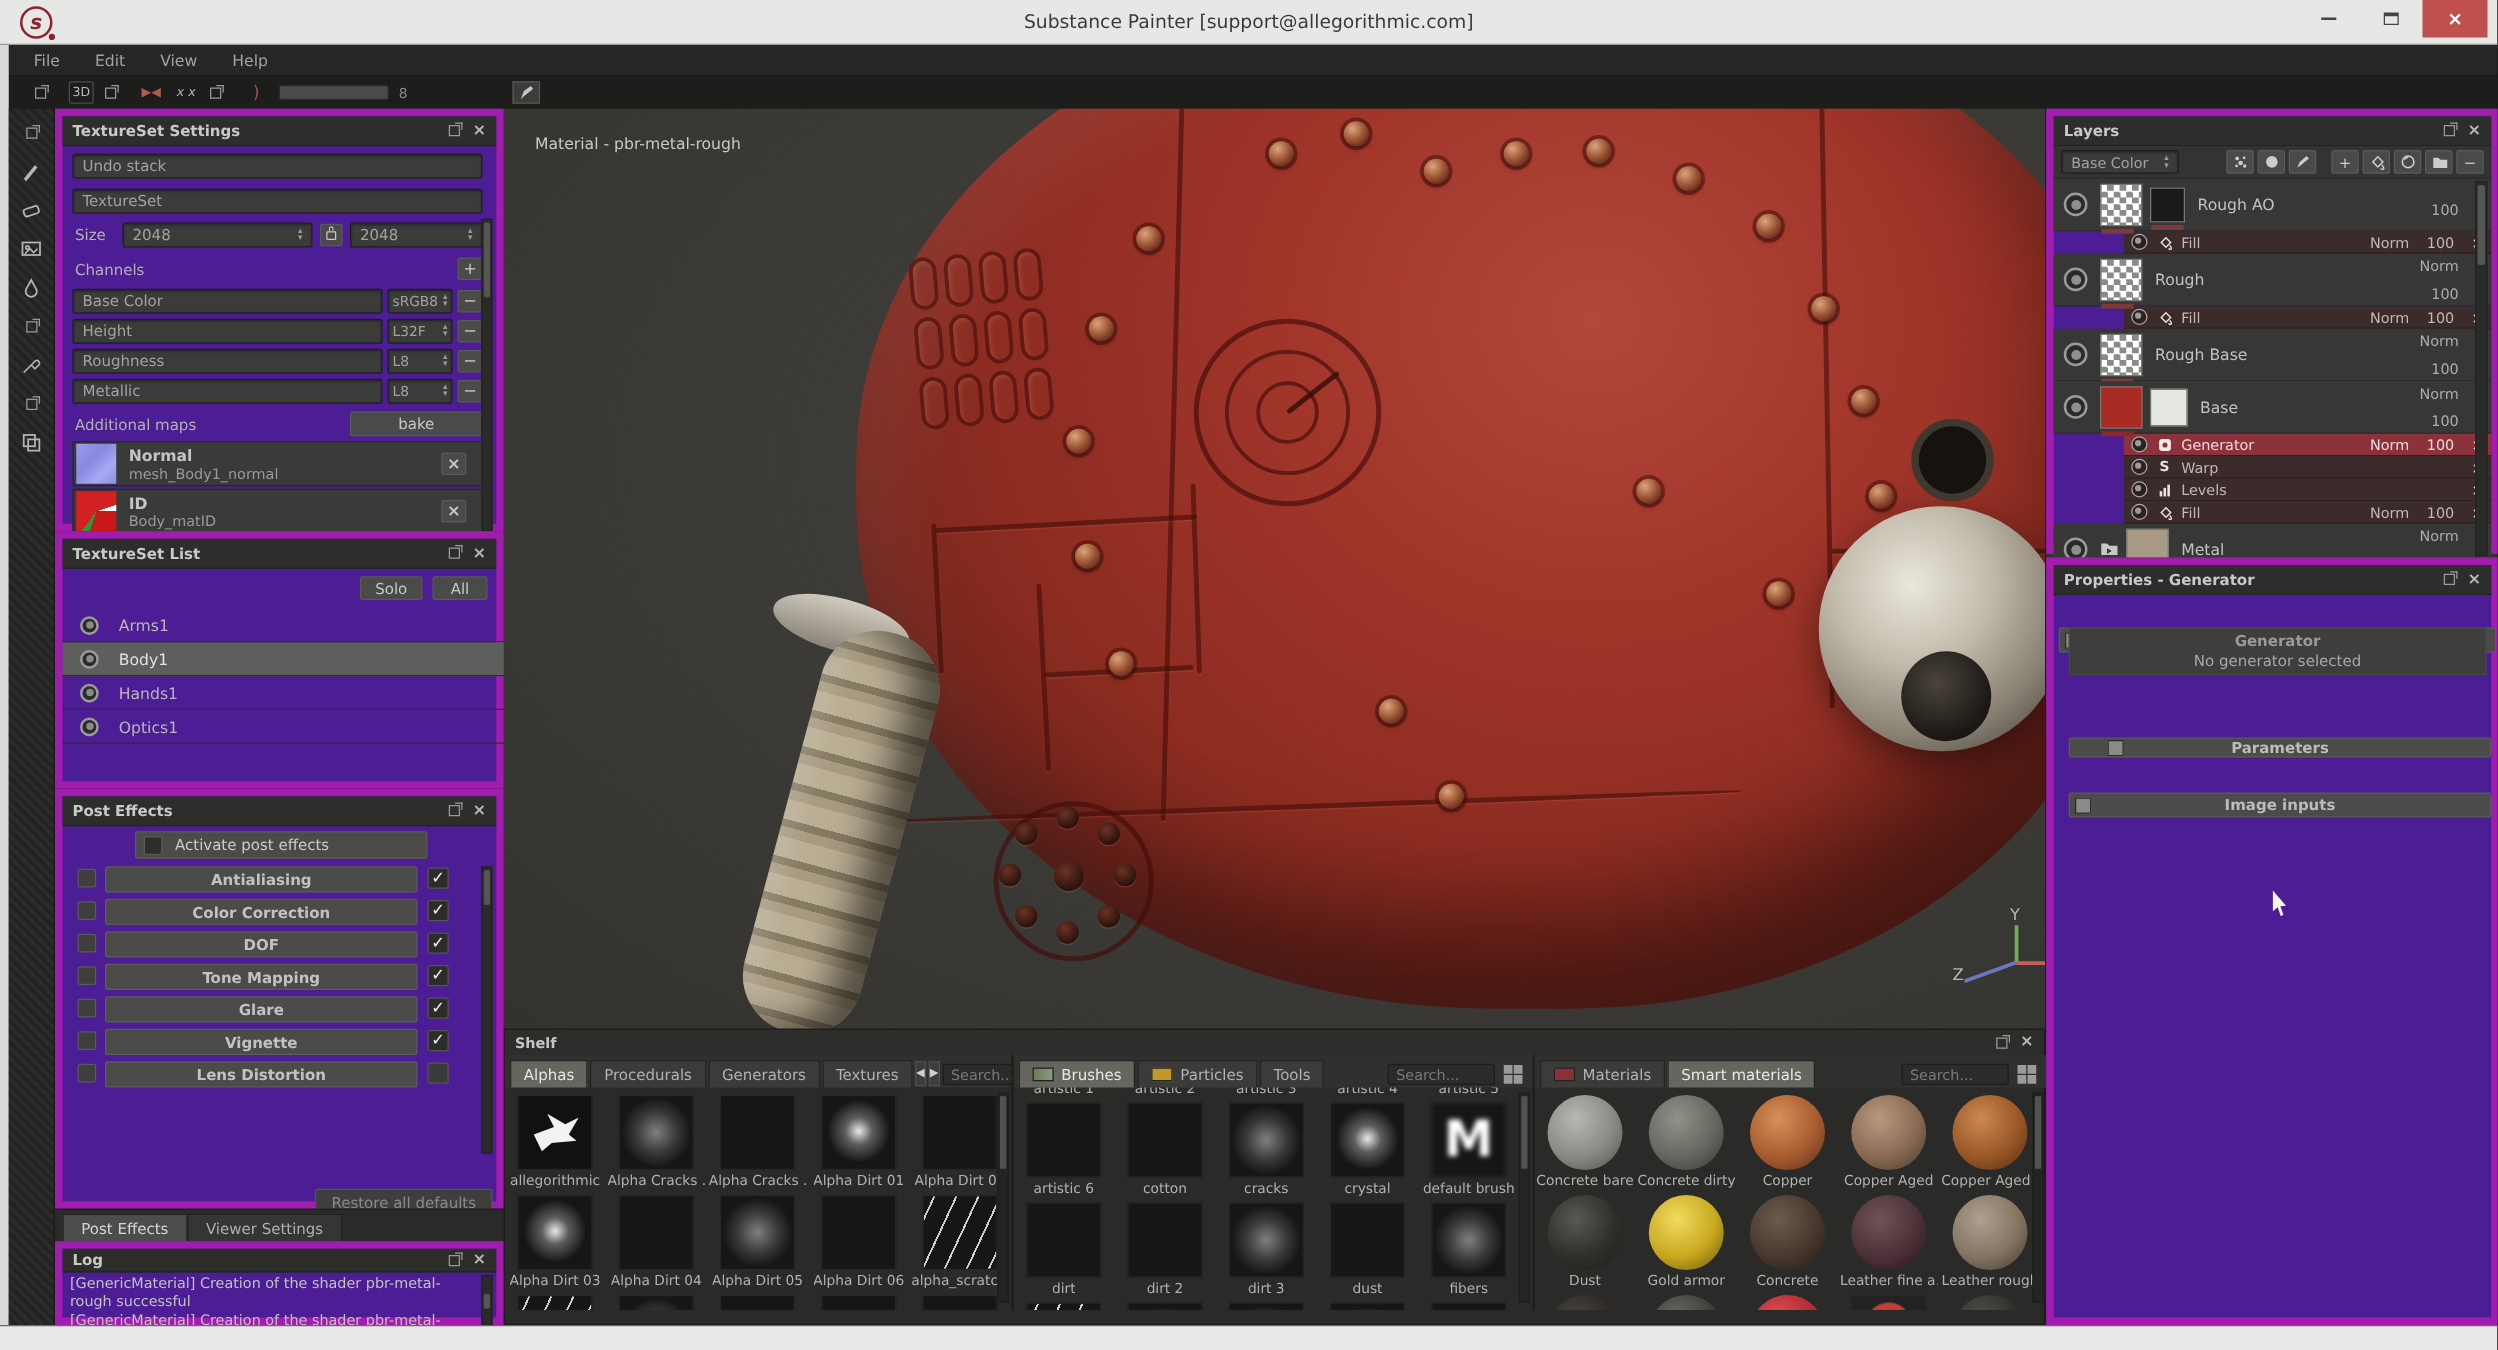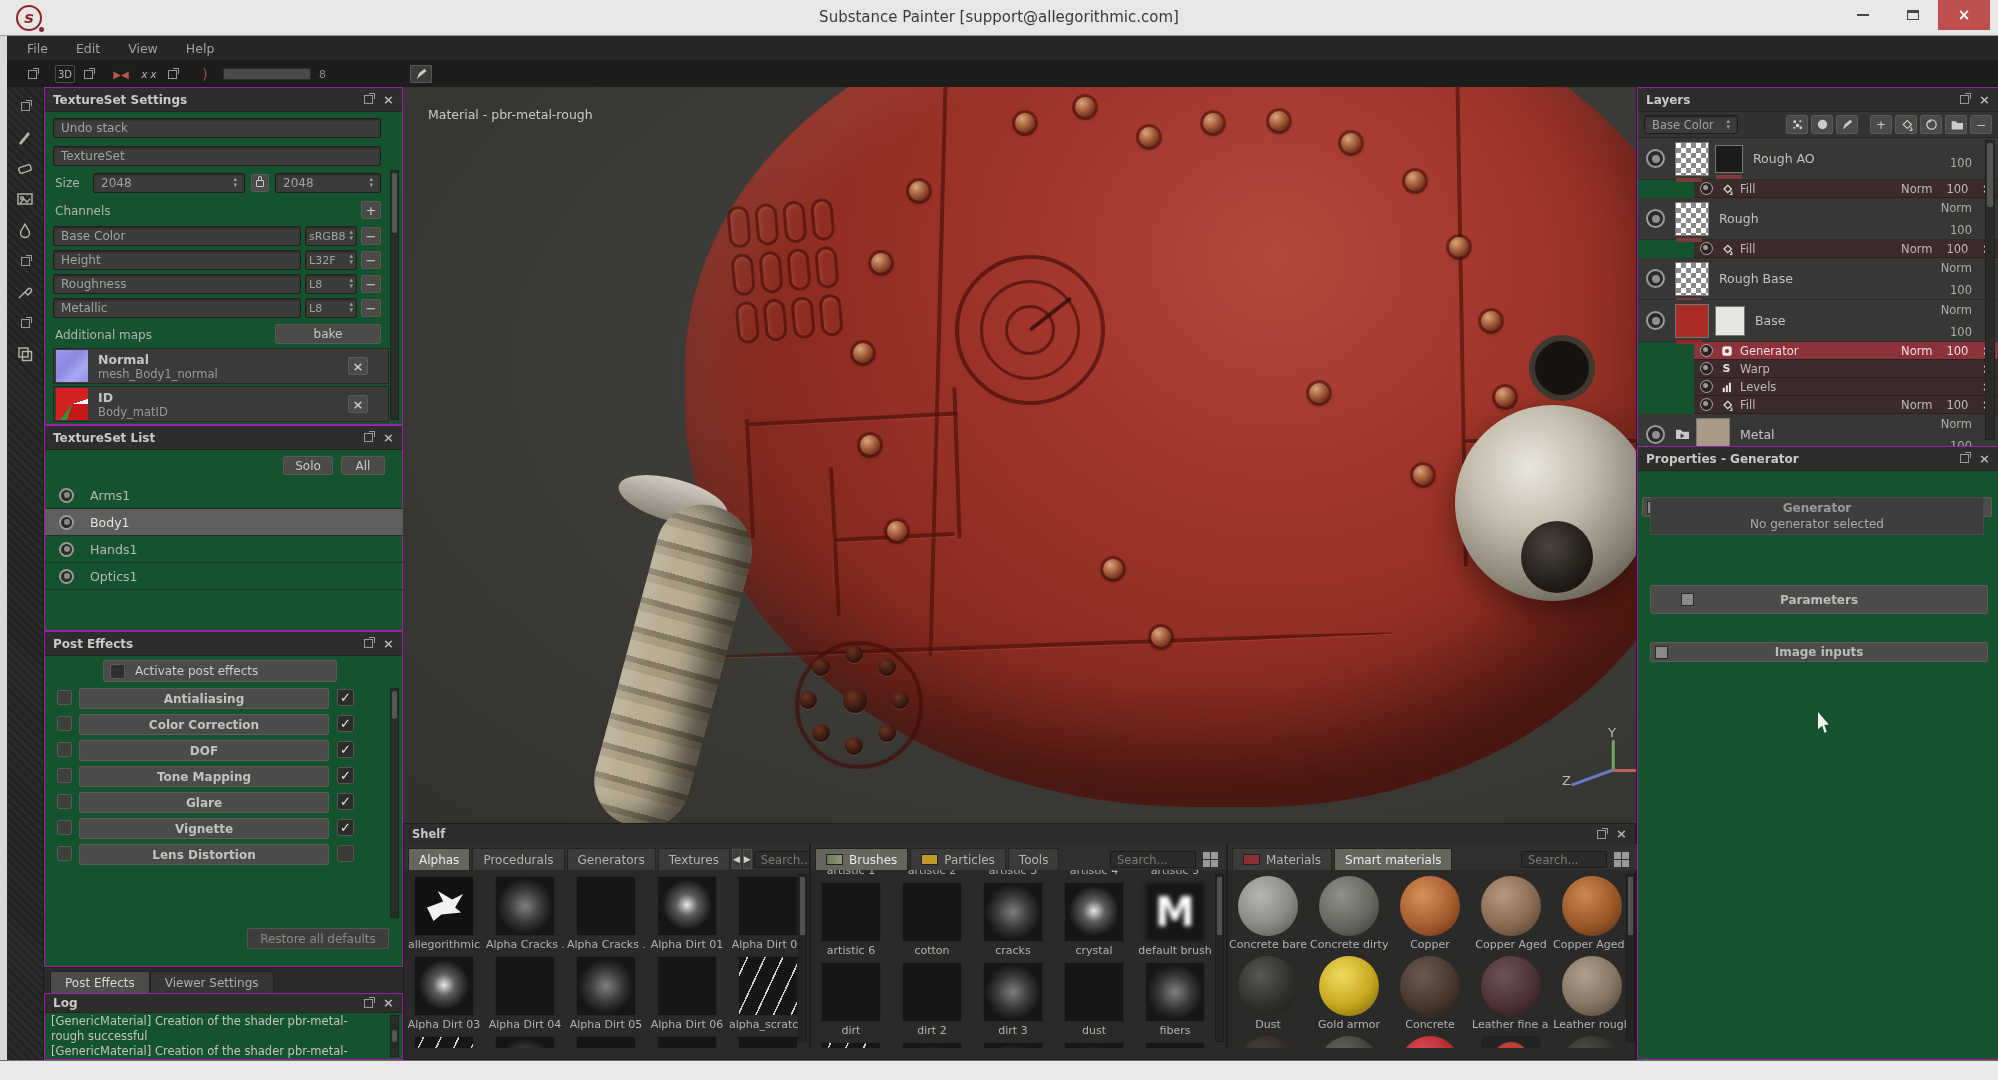--- a/index.html
+++ b/index.html
@@ -32,21 +32,21 @@
   .edge-strip-left { left:0; top:36px; width:7px; height:1044px; background:#d9d9d7; }
   .edge-strip-bottom { left:0; top:1060px; width:1998px; height:20px; background:#e9e9e7; border-top:1px solid #6a6a68; }
 
   
   .left-rail { left:7px; top:87px; width:37px; height:973px;
     background:repeating-linear-gradient(45deg,#2b2b29 0 3px,#232321 3px 6px); border-right:1px solid #1a1a1a; }
   .rail-slot { width:24px; height:24px; margin:7px auto 0; display:flex; align-items:center; justify-content:center; }
   .rail-slot svg { stroke:#b5b5b3; fill:none; stroke-width:1.4; }
 
   
-  .panel { background:#14532d; border:1px solid #a21caf; }
+  .panel { background:#4c1d95; border:6px solid #a21caf; }
   .phead { height:24px; background:#2d2d2c; border-bottom:1px solid #222; display:flex; align-items:center; padding:0 8px;
     font-size:12px; font-weight:bold; color:#c9c9c7; }
   .phead .spacer { flex:1; }
   .detach-ic { width:9px; height:9px; border:1.4px solid #9a9a98; margin-right:10px; position:relative; }
   .detach-ic::after { content:""; position:absolute; right:-3px; top:-3px; width:5px; height:5px; border-top:1.4px solid #9a9a98; border-right:1.4px solid #9a9a98; }
   .close-ic { color:#b8b8b6; font-size:13px; font-weight:bold; line-height:10px; }
   .field { background:#3b3b3a; border:1px solid #1e1e1d; border-radius:2px; color:#a2a2a0; font-size:12px;
     display:flex; align-items:center; padding:0 7px; box-shadow:inset 0 1px 2px rgba(0,0,0,.4); }
   .btn { background:#4a4a48; border:1px solid #5a5a58; border-radius:2px; color:#c8c8c6; font-size:12px;
     display:flex; align-items:center; justify-content:center; }
@@ -465,21 +465,21 @@
           <span class="fx-sq" style="display:block;"></span>
         </div>
       <div class="abs fx-bar" style="left:34px; top:212px; width:250px; height:21px;">
           <span>Lens Distortion</span>
         </div>
       <div class="abs chk" style="left:292px; top:213px; background:#3a3a39;"></div>
 
       <div class="abs scrolltrack" style="right:3px; top:56px; width:9px; height:230px;">
           <div class="scrollthumb" style="width:5px; height:28px; margin:2px 1px;"></div>
         </div>
-      <div class="abs btn" style="left:202px; top:296px; width:142px; height:21px; color:#8a8a88; background:#3e3e3d; border-color:#555;text-align:center;">Restore all defaults</div>
+      <div class="abs btn" style="left:202px; top:314px; width:142px; height:21px; color:#8a8a88; background:#3e3e3d; border-color:#555;text-align:center;">Restore all defaults</div>
     </div>
 
     <div class="abs tabstrip" style="left:0; top:880px; width:359px; height:26px; padding:3px 6px 0;">
       <div class="tab active">Post Effects</div>
       <div class="tab">Viewer Settings</div>
     </div>
 
     <div class="abs panel" style="left:0; top:906px; width:359px; height:67px;">
       <div class="phead" style="height:19px;">
         <span>Log</span>
@@ -811,21 +811,21 @@
         <span class="close-ic">×</span>
       </div>
       <div class="abs prop-bar" style="left:4px; top:26px; width:350px; height:20px;">
         <span class="cb"></span>
         <span class="lbl">Generator</span>
       </div>
       <div class="abs" style="left:12px; top:50px; width:334px; height:38px; background:#3e3e3d; border:1px solid #4a4a48; text-align:center;">
         <div style="font-weight:bold; color:#9a9a98; font-size:12px; margin-top:3px;">Generator</div>
         <div style="color:#a8a8a6; font-size:12px; margin-top:2px;">No generator selected</div>
       </div>
-      <div class="abs prop-bar" style="left:12px; top:94px; width:338px; height:29px;padding-left:26px;">
+      <div class="abs prop-bar" style="left:12px; top:94px; width:338px; height:16px;padding-left:26px;">
         <span class="cb"></span>
         <span class="lbl">Parameters</span>
       </div>
       <div class="abs prop-bar" style="left:12px; top:122px; width:338px; height:20px;">
         <span class="cb"></span>
         <span class="lbl">Image inputs</span>
       </div>
     </div>
   </div>
 

